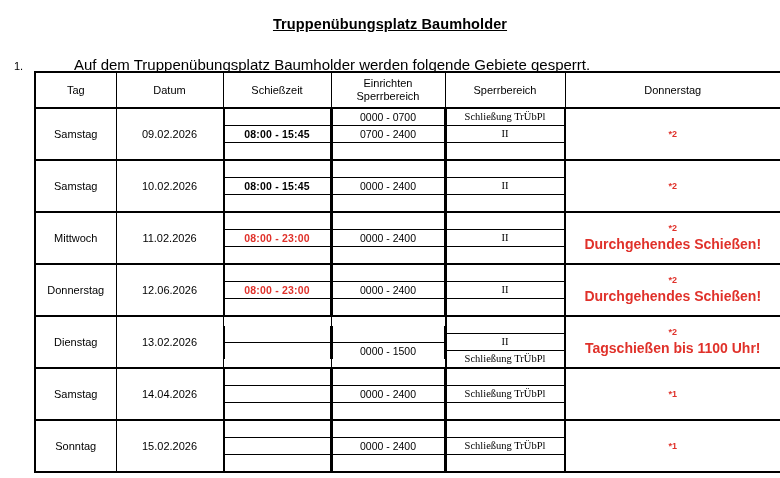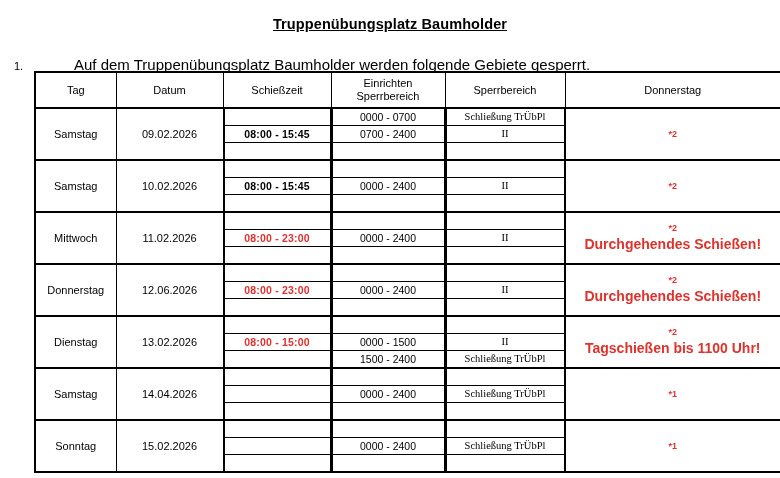--- a/index.html
+++ b/index.html
@@ -402,39 +402,33 @@
         <tr class="day-row">
           <td class="daycell">Dienstag</td>
           <td class="datecell">13.02.2026</td>
           <td>
             <table class="subtable">
               <tbody>
                 <tr>
                   <td class="zeit-val red">&nbsp;</td>
                 </tr>
                 <tr>
-                  <td class="zeit-val red">08:00 - 15:00</td>
-                </tr>
-                <tr>
                   <td class="zeit-val red">&nbsp;</td>
                 </tr>
               </tbody>
             </table>
           </td>
           <td>
             <table class="subtable">
               <tbody>
                 <tr>
                   <td>&nbsp;</td>
                 </tr>
                 <tr>
                   <td>0000 - 1500</td>
-                </tr>
-                <tr>
-                  <td>1500 - 2400</td>
                 </tr>
               </tbody>
             </table>
           </td>
           <td>
             <table class="subtable">
               <tbody>
                 <tr>
                   <td class="serif">&nbsp;</td>
                 </tr>

